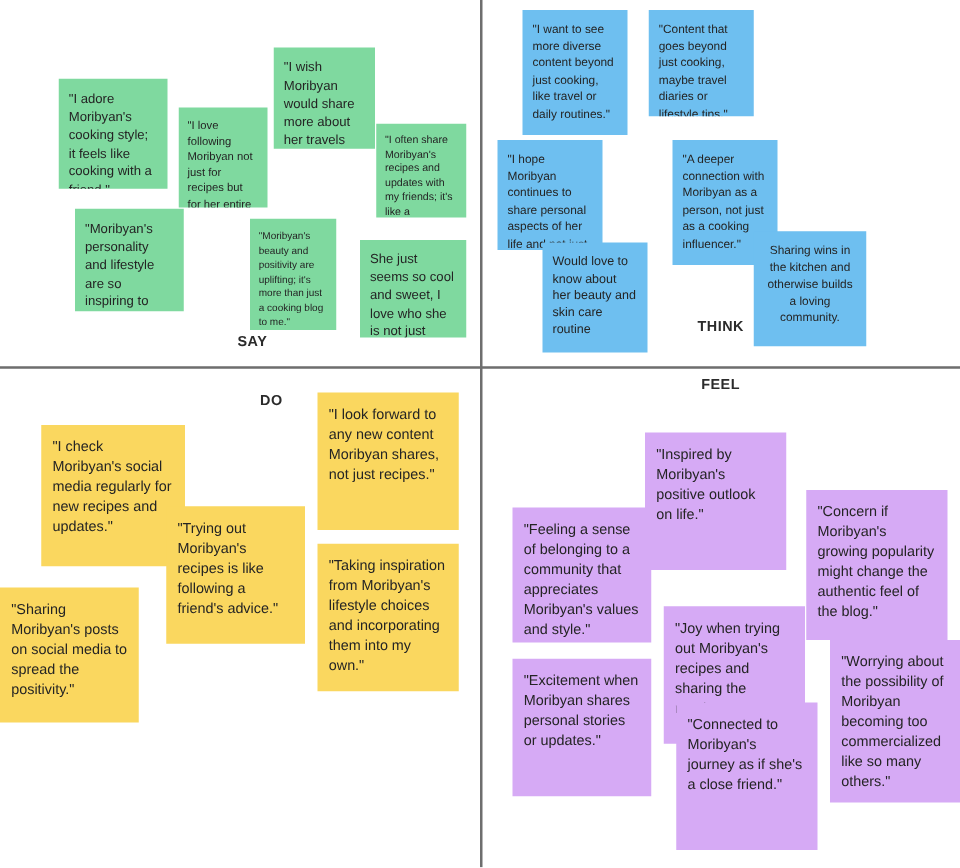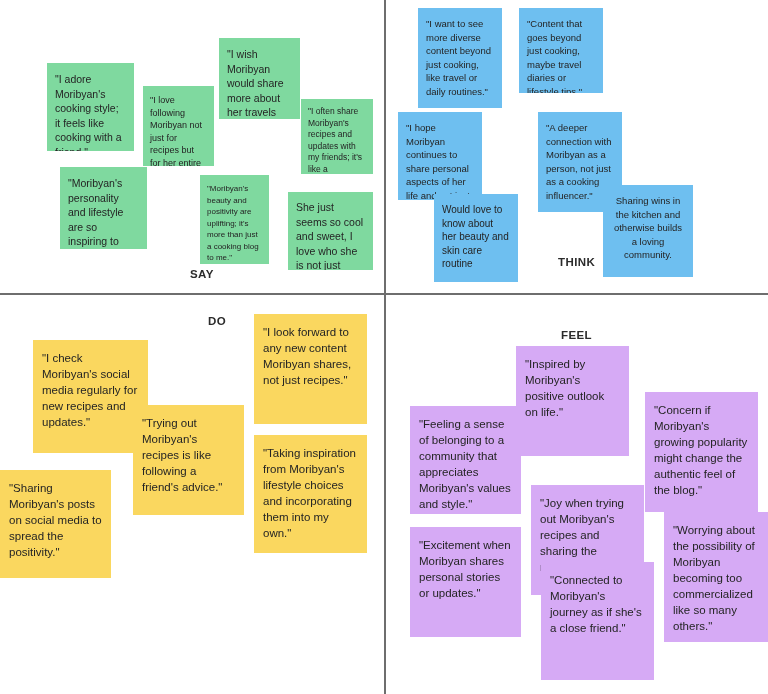--- a/index.html
+++ b/index.html
@@ -146,21 +146,21 @@
 
   <div class="note yellow" style="left:254px; top:435px; width:113px; height:118px; padding:10px 9px; font-size:11.5px; line-height:16px;">
     <span class="txt">"Taking inspiration from Moribyan's lifestyle choices and incorporating them into my own."</span>
   </div>
 
   <div class="note yellow" style="left:0px; top:470px; width:111px; height:108px; padding:10px 9px; font-size:11.5px; line-height:16px;">
     <span class="txt">"Sharing Moribyan's posts on social media to spread the positivity."</span>
   </div>
 
 
-  <div class="quad-label" style="left:561px; top:302px;margin-top:27px;">
+  <div class="quad-label" style="left:561px; top:302px;">
     <span>FEEL</span>
   </div>
 
   <div class="note purple" style="left:516px; top:346px; width:113px; height:110px; padding:10px 9px; font-size:11.5px; line-height:16px;">
     <span class="txt">"Inspired by Moribyan's positive outlook on life."</span>
   </div>
 
   <div class="note purple" style="left:410px; top:406px; width:111px; height:108px; padding:10px 9px; font-size:11.5px; line-height:16px; z-index:3;">
     <span class="txt">"Feeling a sense of belonging to a community that appreciates Moribyan's values and style."</span>
   </div>

